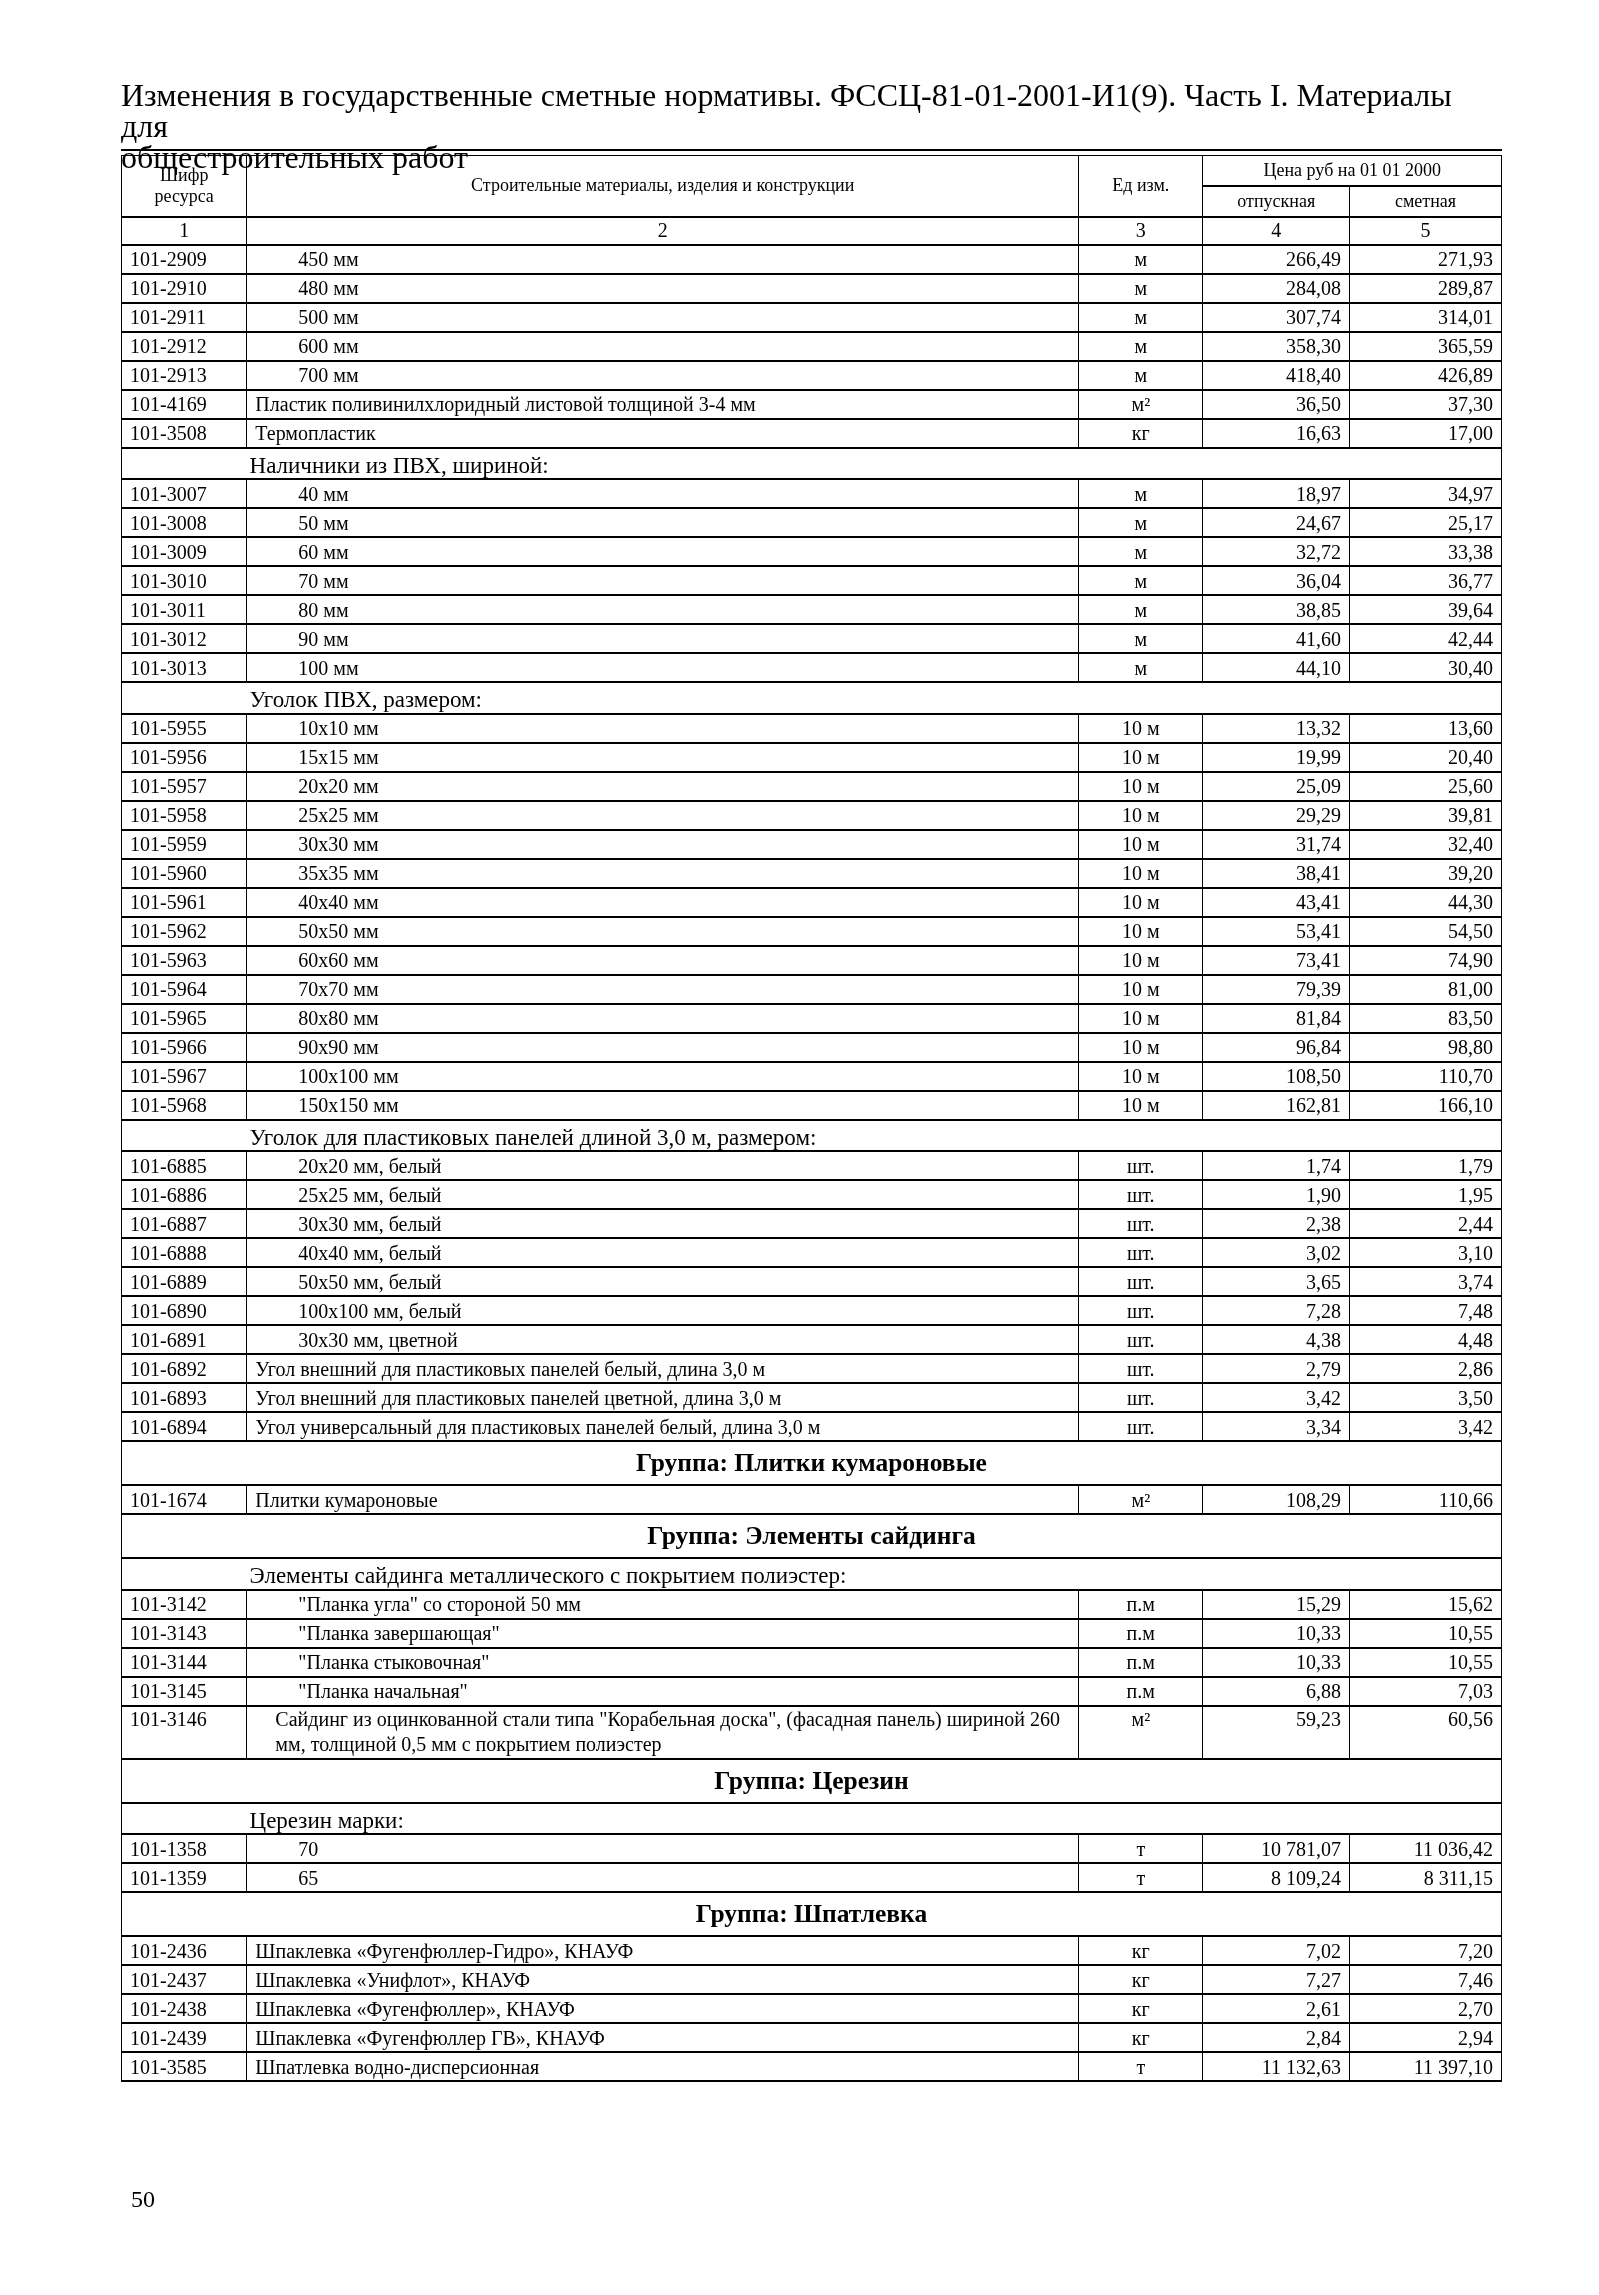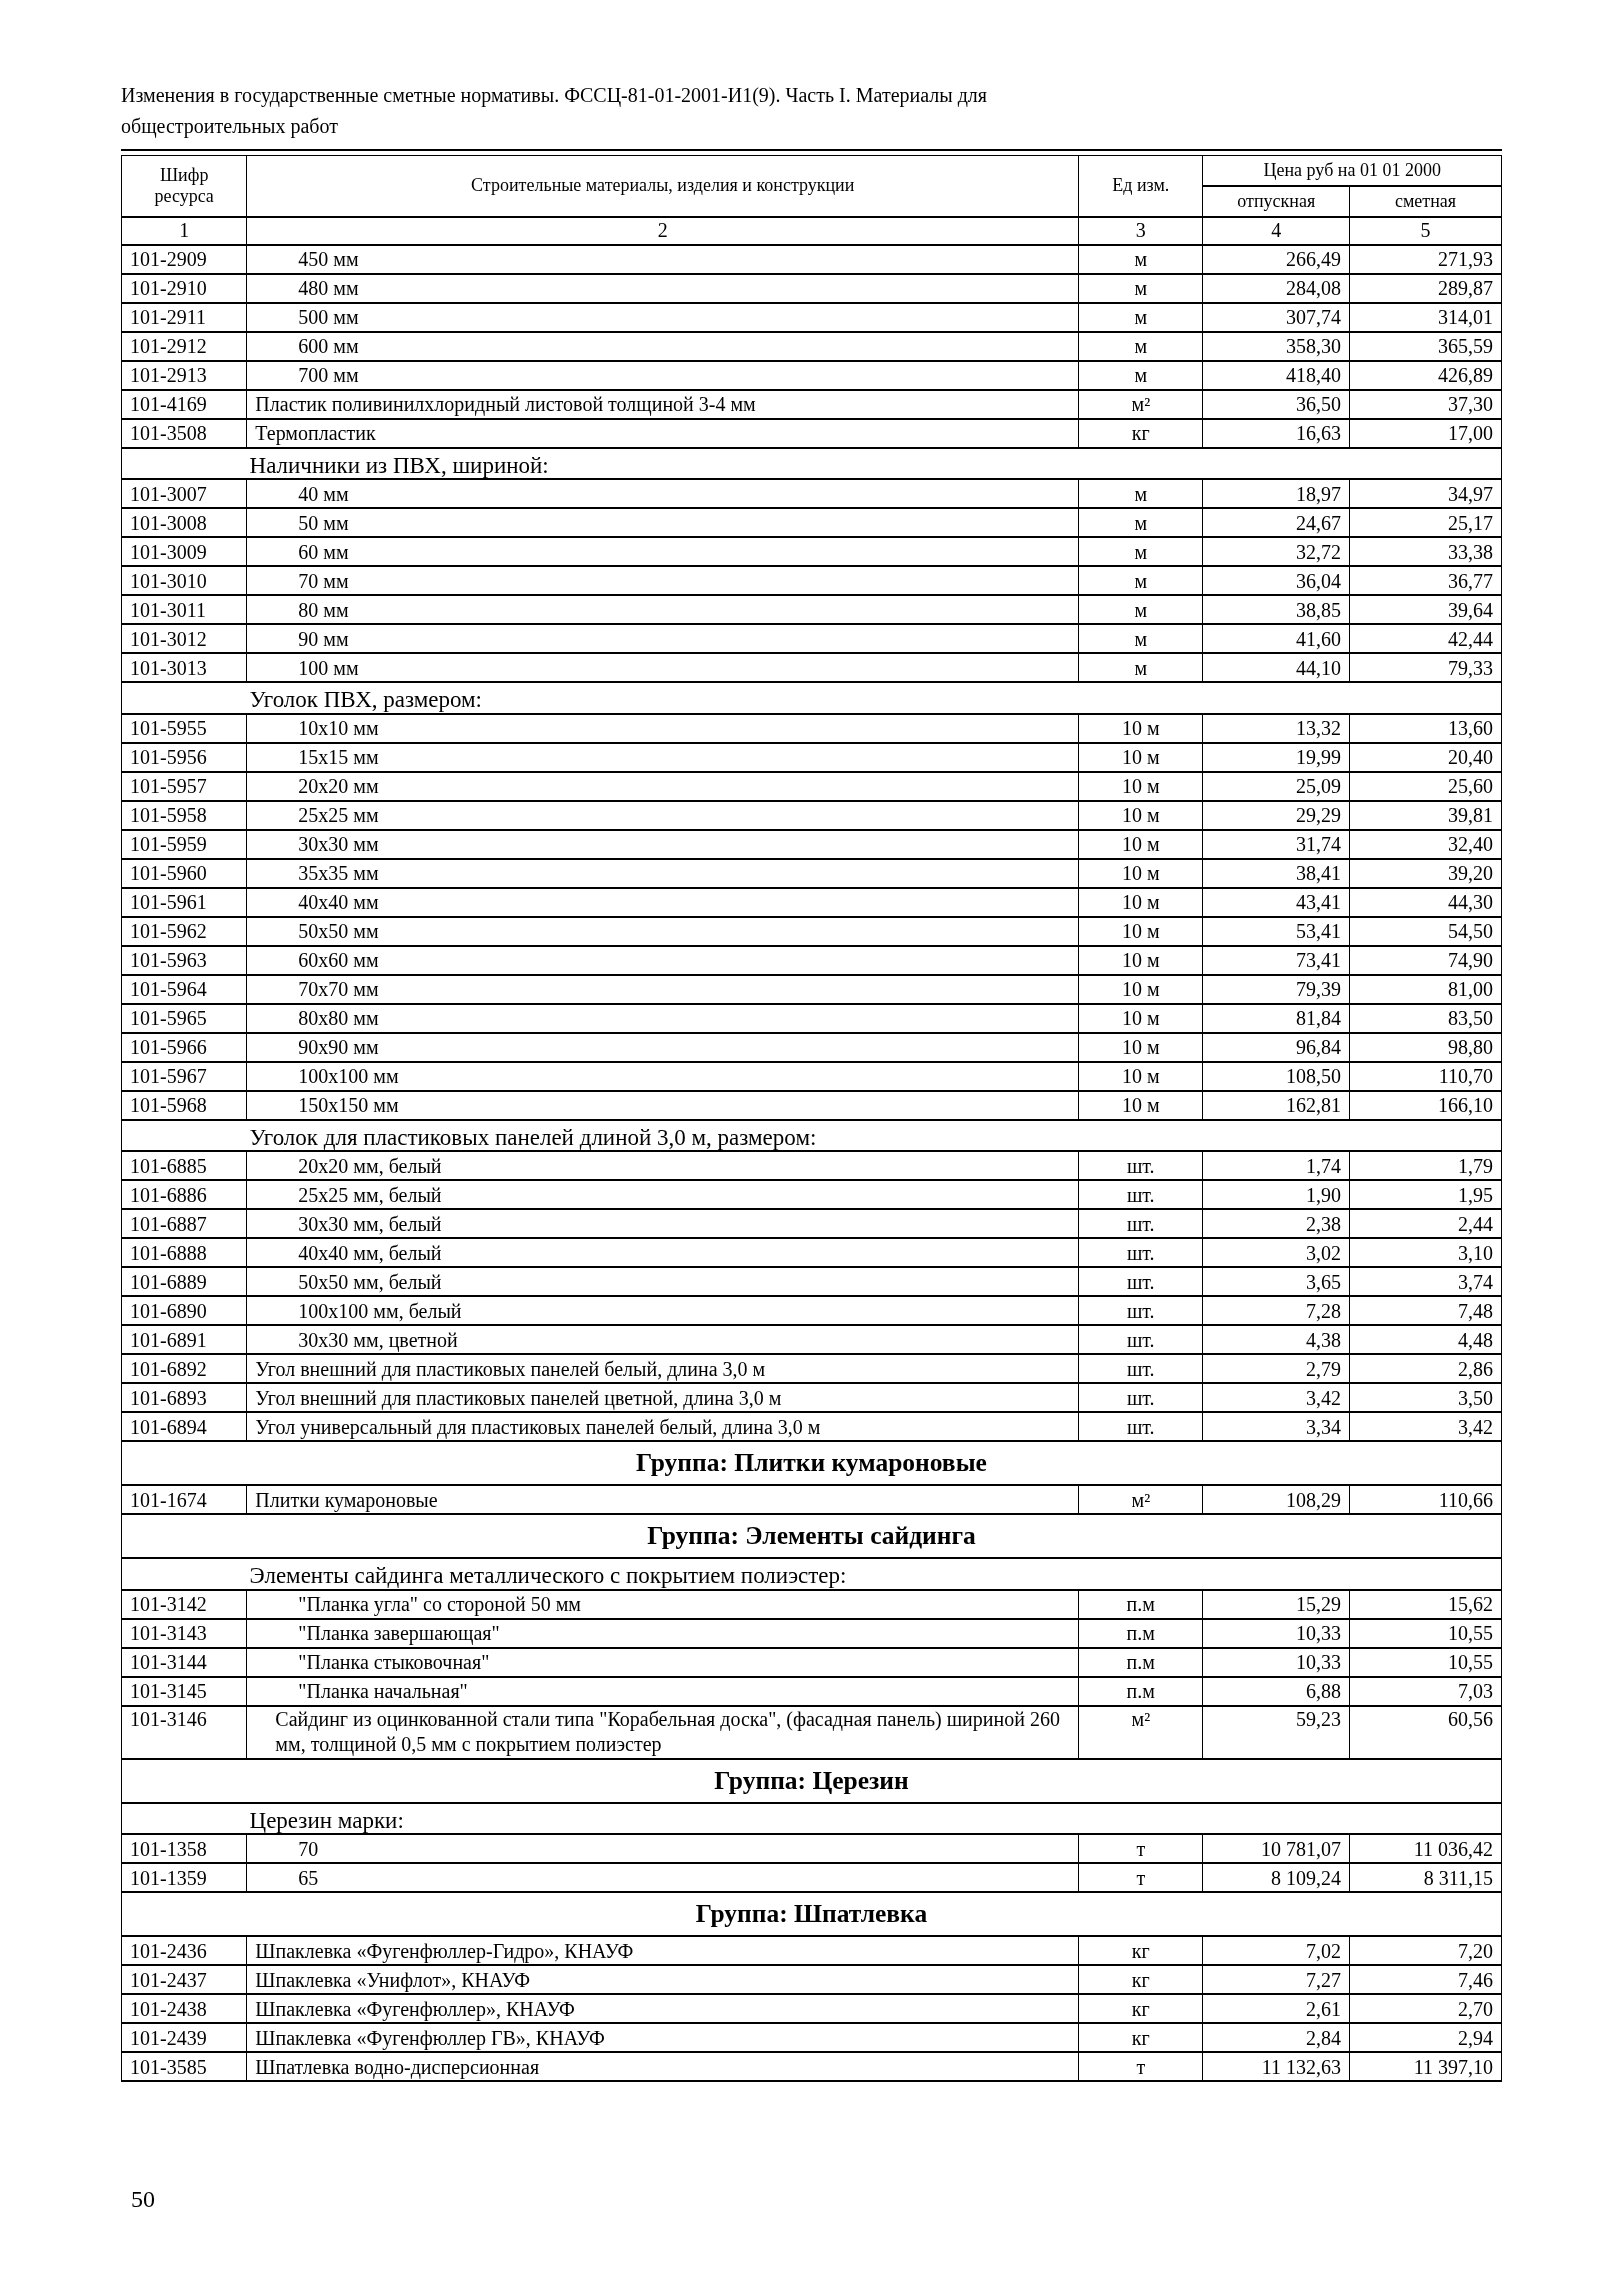--- a/index.html
+++ b/index.html
@@ -1,17 +1,17 @@
 <!DOCTYPE html>
 <html style="font-size:10.7px"><head>
 <meta charset="utf-8">
 <style>
   html, body { margin:0; padding:0; background:#fff; }
   body { width:1599px; height:2295px; position:relative; font-family:"Liberation Serif", "DejaVu Serif", serif; color:#000; }
-  .header { position:absolute; left:121px; top:80px; width:1381px; font-size:20px; line-height:31px; }
+  .header { position:absolute; left:121px; top:80px; width:1381px; font-size:32px; line-height:31px; }
   .header-rule { position:absolute; left:121px; top:149px; width:1381px; border-top:2.7px solid #000; }
   table.main { position:absolute; left:121px; top:155px; width:1381px; border-collapse:collapse; table-layout:fixed;padding-left:24px; }
   table.main td, table.main th { border:1.3px solid #000; padding:0 8px; font-size:20px; font-weight:normal; height:27px; line-height:25.5px; vertical-align:bottom; white-space:nowrap; overflow:hidden; }
   table.main th { font-size:18px; text-align:center; vertical-align:middle; line-height:21.4px; }
   table.main tr { border-bottom:2.7px solid #000; }
   .c-code { width:118px; }
   .c-name { width:783px; }
   .c-unit { width:117px; }
   .c-p1 { width:138px; }
   .c-p2 { width:143px; }
@@ -159,21 +159,21 @@
         <td class="name indent">90 мм</td>
         <td class="unit">м</td>
         <td class="num">41,60</td>
         <td class="num">42,44</td>
       </tr>
       <tr>
         <td class="code">101-3013</td>
         <td class="name indent">100 мм</td>
         <td class="unit">м</td>
         <td class="num">44,10</td>
-        <td class="num">79,33</td>
+        <td class="num">30,40</td>
       </tr>
       <tr class="subhead">
         <td class="lead"></td>
         <td colspan="4" class="rest name subhead-text">Уголок ПВХ, размером:</td>
       </tr>
       <tr>
         <td class="code">101-5955</td>
         <td class="name indent">10x10 мм</td>
         <td class="unit">10 м</td>
         <td class="num">13,32</td>

